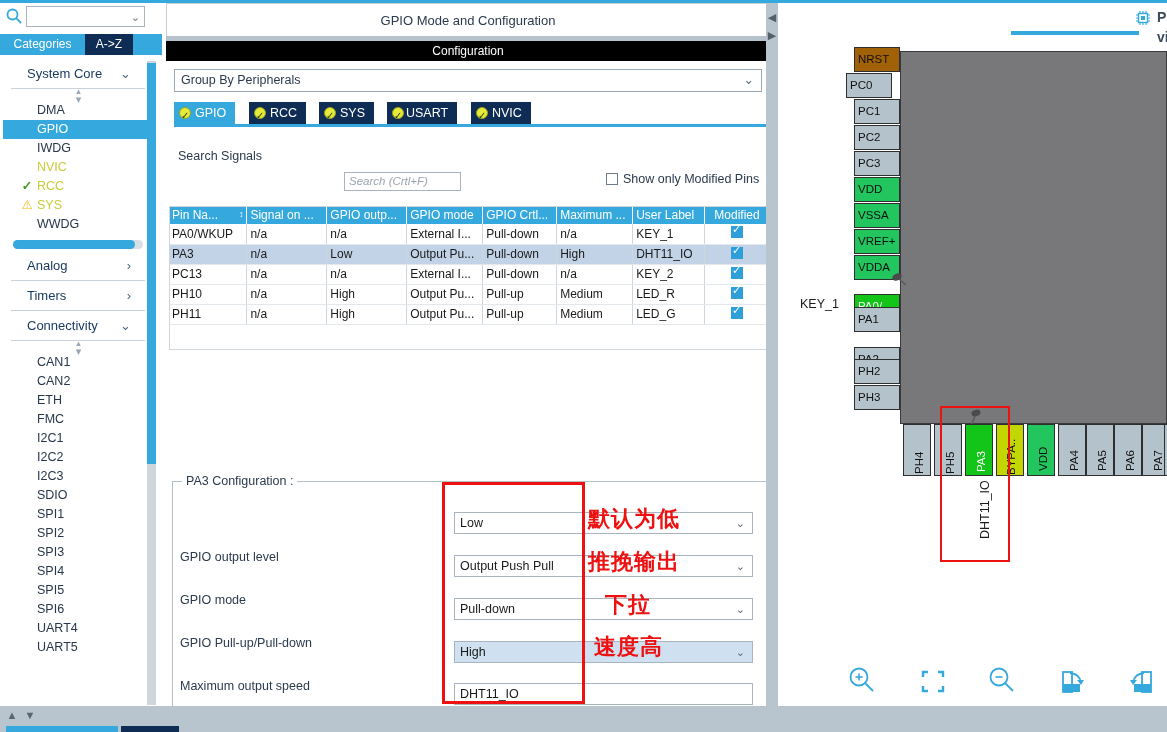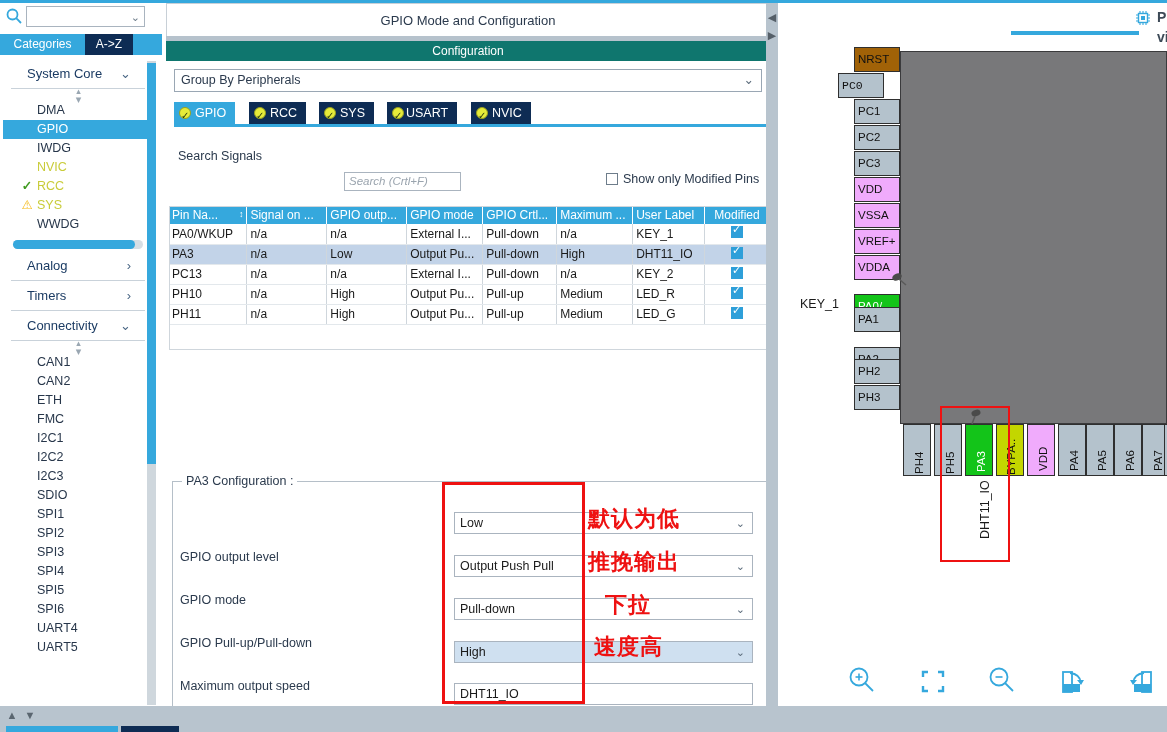--- a/index.html
+++ b/index.html
@@ -65,21 +65,21 @@
   .center { position: absolute; left: 166px; top: 3px; width: 608px; height: 703px; }
 
   .panel-title {
     position: absolute; left: 0; top: 0; width: 604px; height: 33px; line-height: 33px;
     text-align: center; background: #ffffff; border: 1px solid #c8d0d7; border-bottom: none;
     color: #2b3a4d; font-size: 13px;
   }
   .splitter-gap { position: absolute; left: 0; top: 33px; width: 604px; height: 5px; background: #b6c2cc; }
   .cfg-hdr {
     position: absolute; left: 0; top: 38px; width: 604px; height: 20px; line-height: 20px;
-    text-align: center; background: #0f766e; color: #ffffff; font-size: 12px;
+    text-align: center; background: #000000; color: #ffffff; font-size: 12px;
   }
 
   .groupby {
     position: absolute; left: 8px; top: 66px; width: 588px; height: 23px;
     border: 1px solid #9aa7b4; background: #ffffff; font-size: 12.5px; color: #2b3a4d;
     line-height: 21px; padding-left: 6px;
   }
   .groupby .cv { position: absolute; right: 7px; top: 0; color: #5b6b7b; }
 
   .tabstrip { position: absolute; left: 8px; top: 99px; width: 596px; height: 24px; }
@@ -171,21 +171,21 @@
   .chip-body { position: absolute; left: 122px; top: 48px; width: 267px; height: 373px; background: #78787a; border: 1px solid #3a3a3c; }
 
   .pin { position: absolute; border: 1px solid #2f2f2f; background: #b4c2cc; font-size: 11.5px; color: #111; overflow: hidden; }
   .pin.left { width: 46px; height: 25px; line-height: 23px; padding-left: 3px; }
   .pin.bot { width: 28px; height: 52px; }
   .pin.bot span {
     display: block; transform: rotate(-90deg); transform-origin: left top;
     white-space: nowrap; font-size: 11.5px;
   }
   .pin.nrst { background: #a16207; }
-  .pin.pwr { background: #f0abfc; }
+  .pin.pwr { background: #22c55e; }
   .pin.sel { background: #13c419; color: #ffffff; }
   .pin.byp { background: #c3d600; }
 
   .keylabel { position: absolute; font-size: 12.5px; color: #1a1a1a; }
   .pinlabel-v { position: absolute; font-size: 12.5px; color: #1a1a1a; white-space: nowrap; }
   .pinlabel-v span { display: block; transform: rotate(-90deg); transform-origin: left top; }
 
   .pin-redbox { position: absolute; left: 940px; top: 406px; width: 70px; height: 156px; border: 2px solid #ee1111; }
 
   .pushpin { position: absolute; width: 18px; height: 18px; }
@@ -456,21 +456,21 @@
           </g>
         </svg>
       </span>
       <span class="t">Pinout view</span>
     </div>
     <div class="pinout-underline"></div>
 
     <div class="chip-body"></div>
 
     <div class="pin left nrst" style="left:76px; top:44px;"><span>NRST</span></div>
-    <div class="pin left" style="left:60px; top:70px;font-family:Liberation Mono, monospace;"><span>PC0</span></div>
+    <div class="pin left" style="left:68px; top:70px;"><span>PC0</span></div>
     <div class="pin left" style="left:76px; top:96px;"><span>PC1</span></div>
     <div class="pin left" style="left:76px; top:122px;"><span>PC2</span></div>
     <div class="pin left" style="left:76px; top:148px;"><span>PC3</span></div>
     <div class="pin left pwr" style="left:76px; top:174px;"><span>VDD</span></div>
     <div class="pin left pwr" style="left:76px; top:200px;"><span>VSSA</span></div>
     <div class="pin left pwr" style="left:76px; top:226px;"><span>VREF+</span></div>
     <div class="pin left pwr" style="left:76px; top:252px;"><span>VDDA</span></div>
     <div class="pin left sel" style="left:76px; top:291px;"><span>PA0/..</span></div>
     <div class="pin left" style="left:76px; top:304px;"><span>PA1</span></div>
     <div class="pin left" style="left:76px; top:344px;"><span>PA2</span></div>

